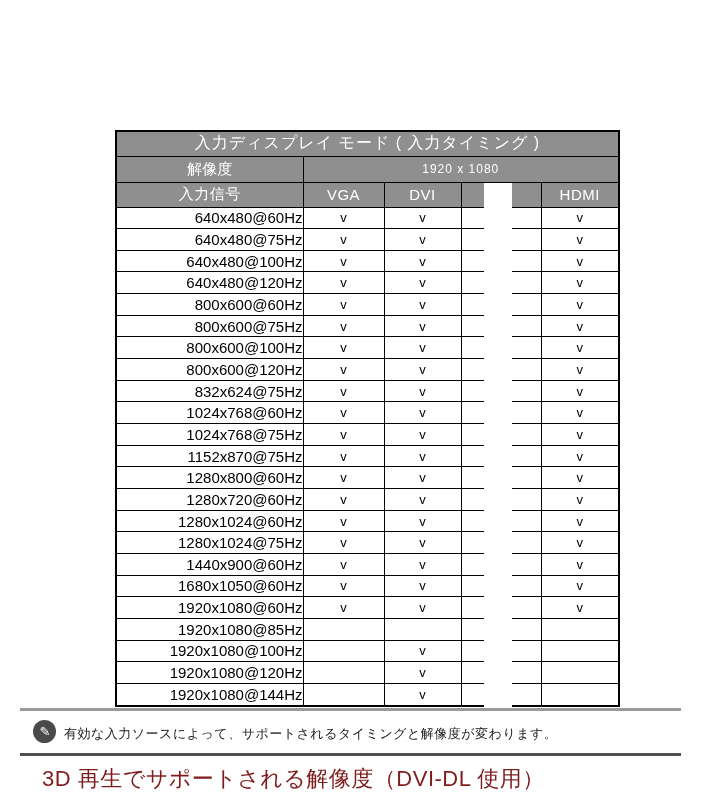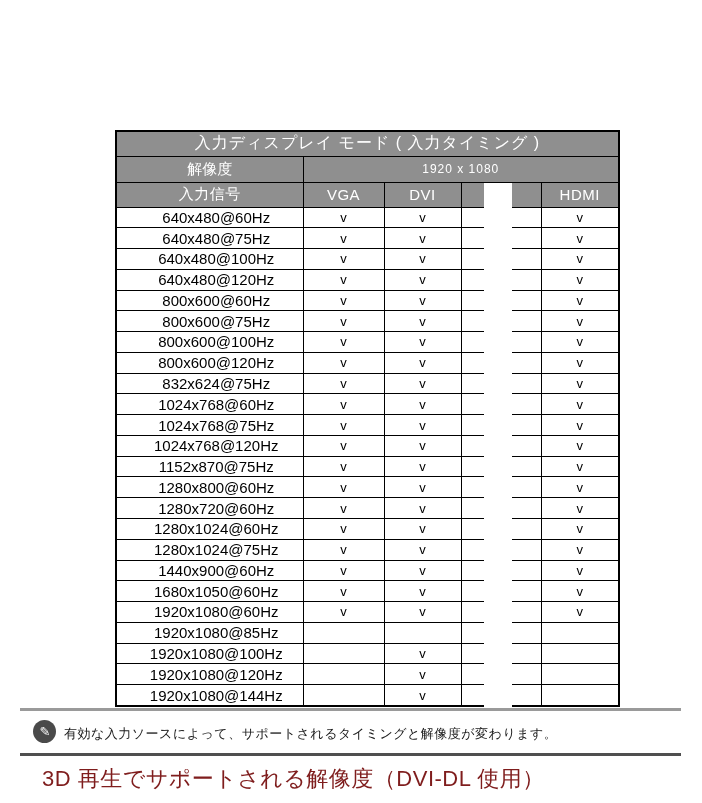--- a/index.html
+++ b/index.html
@@ -32,21 +32,21 @@
   thead th {
     background:#8f8f8f;
     color:#ffffff;
     text-align:center;
   }
   .hdr-title   { height:25px; font-size:16px; letter-spacing:1px; }
   .hdr-mid     { height:26px; font-size:15px; }
   .hdr-mid-val { font-size:12px; letter-spacing:1px; }
   .hdr-cols    { height:25px; font-size:15px; letter-spacing:0.5px; }
   tbody td { background:#ffffff; color:#000; }
-  td.mode-cell  { font-size:15px; padding-left:13px; text-align:center; }
+  td.mode-cell  { font-size:15px; padding-left:13px; text-align:right; }
   td.check-cell { font-size:13px; text-align:center; }
   .redaction-overlay {
     position:absolute; left:484px; top:183px;
     width:28px; height:525px;
     background:#ffffff;
   }
   .rule { position:absolute; left:20px; width:661px; }
   .rule-top    { top:708px; height:3px; background:#9a9a9a; }
   .rule-bottom { top:753px; height:3px; background:#4f4f4f; }
   .note-icon {
@@ -168,27 +168,20 @@
             <td class="check-cell">v</td>
           </tr>
           <tr>
             <td class="mode-cell">1024x768@75Hz</td>
             <td class="check-cell">v</td>
             <td class="check-cell">v</td>
             <td class="check-cell"></td>
             <td class="check-cell">v</td>
           </tr>
           <tr>
-            <td class="mode-cell">1024x768@120Hz</td>
-            <td class="check-cell">v</td>
-            <td class="check-cell">v</td>
-            <td class="check-cell"></td>
-            <td class="check-cell">v</td>
-          </tr>
-          <tr>
             <td class="mode-cell">1152x870@75Hz</td>
             <td class="check-cell">v</td>
             <td class="check-cell">v</td>
             <td class="check-cell"></td>
             <td class="check-cell">v</td>
           </tr>
           <tr>
             <td class="mode-cell">1280x800@60Hz</td>
             <td class="check-cell">v</td>
             <td class="check-cell">v</td>

